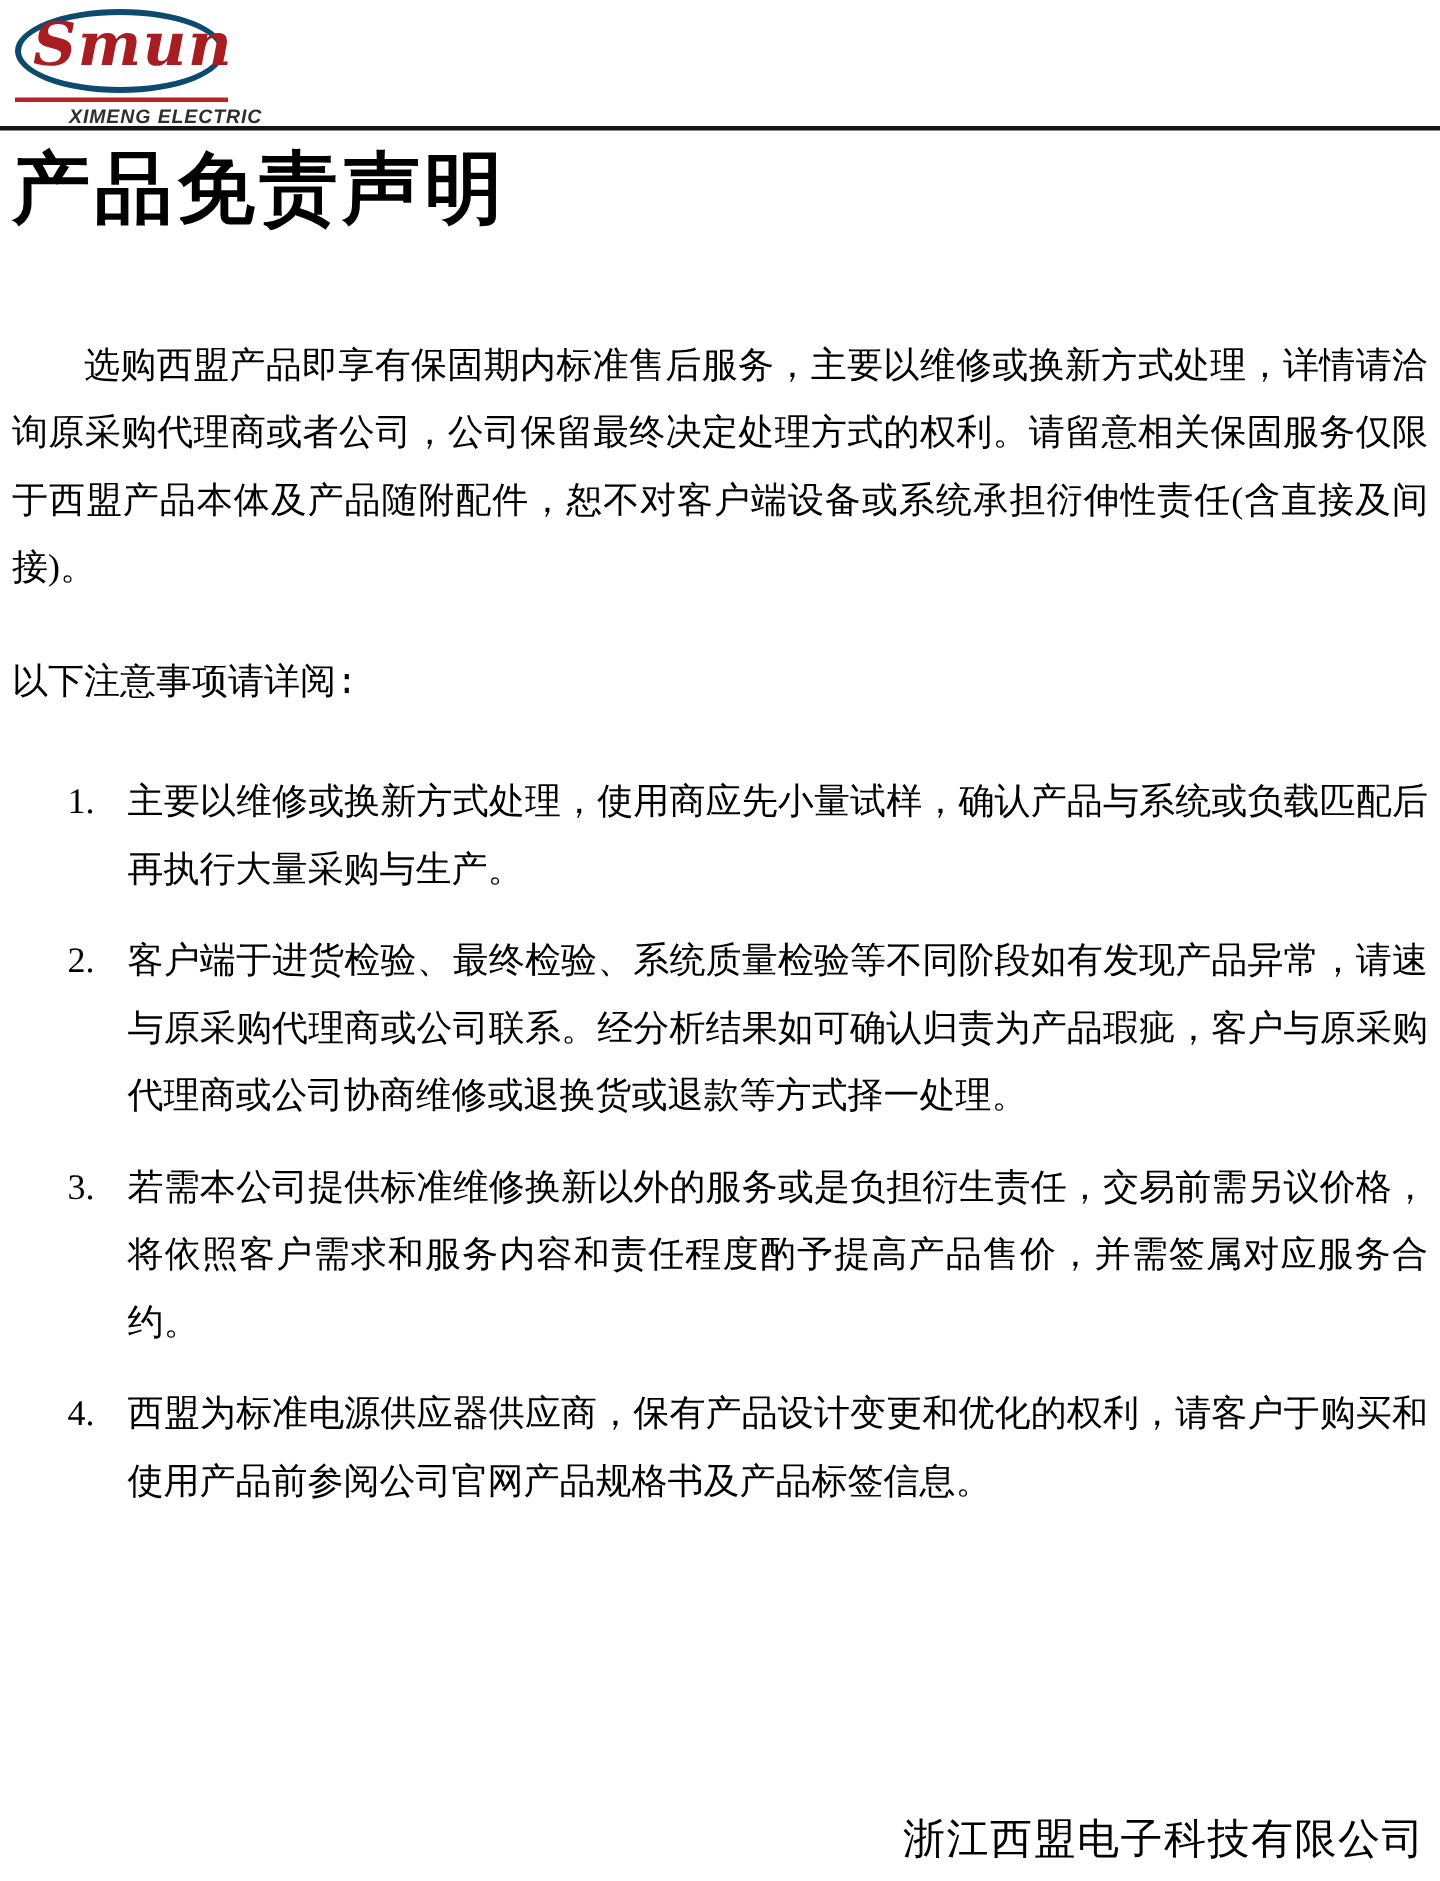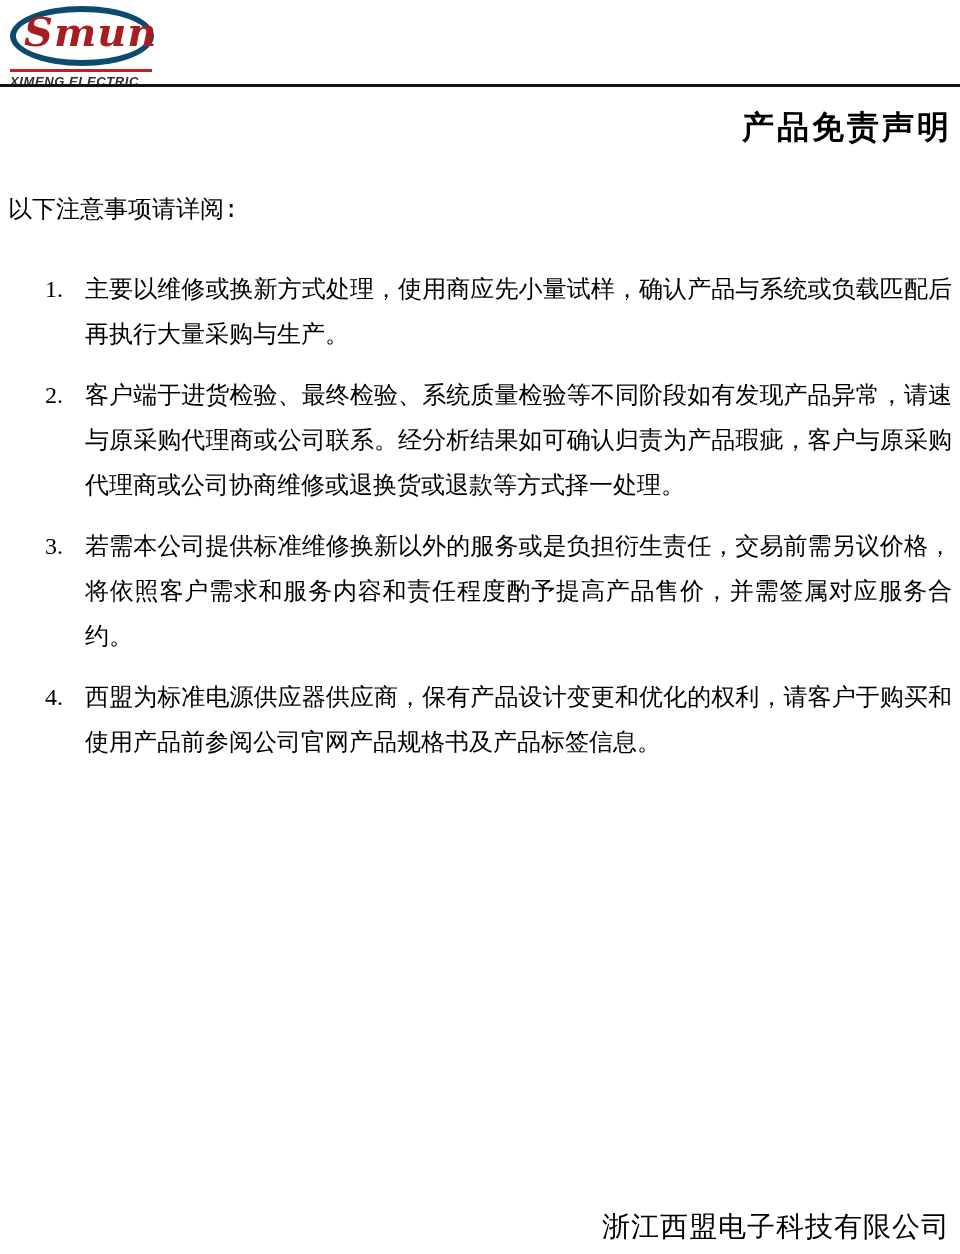--- a/index.html
+++ b/index.html
@@ -17,21 +17,21 @@
   .logo {
     position: absolute;
     top: 6px;
     left: 10px;
     width: 160px;
   }
   .logo-oval {
     position: relative;
     width: 132px;
     height: 48px;
-    border: 6px solid #0c4a6e;
+    border: 4px solid #0c4a6e;
     border-radius: 50%;
   }
   .logo-word {
     position: absolute;
     top: -8px;
     left: 8px;
     font-family: "DejaVu Serif", "Liberation Serif", serif;
     font-style: italic;
     font-weight: bold;
     font-size: 40px;
@@ -48,42 +48,43 @@
   }
   .logo-sub {
     margin-top: 2px;
     font-family: "Liberation Sans", sans-serif;
     font-style: italic;
     font-weight: bold;
     font-size: 13px;
     letter-spacing: 0.6px;
     color: #2e2e2e;
     white-space: nowrap;
+    margin-left: 36px;
   }
 
   
   .rule {
     position: absolute;
     top: 84px;
     left: 0;
     width: 960px;
     height: 3px;
     background: #141414;
   }
 
   
   .content {
     position: absolute;
     top: 98px;
     left: 8px;
     right: 8px;
   }
   .doc-title {
-    text-align: right;
-    font-size: 32px;
+    text-align: left;
+    font-size: 52px;
     font-weight: bold;
     letter-spacing: 3px;
     line-height: 58px;
     margin: 0;
   }
   .intro {
     margin: 66px 0 0 0;
     font-size: 24px;
     line-height: 45px;
     text-align: justify;
@@ -137,20 +138,21 @@
     </div>
     <div class="logo-bar"></div>
     <div class="logo-sub">XIMENG ELECTRIC</div>
   </div>
 
   <div class="rule"></div>
 
   <div class="content">
     <h1 class="doc-title">产品免责声明</h1>
 
+    <p class="intro">选购西盟产品即享有保固期内标准售后服务，主要以维修或换新方式处理，详情请洽询原采购代理商或者公司，公司保留最终决定处理方式的权利。请留意相关保固服务仅限于西盟产品本体及产品随附配件，恕不对客户端设备或系统承担衍伸性责任(含直接及间接)。</p>
 
     <p class="notice">以下注意事项请详阅:</p>
 
     <div class="dlist">
       <div class="ditem">
         <span class="dnum">1.</span>
         <span class="dtext">主要以维修或换新方式处理，使用商应先小量试样，确认产品与系统或负载匹配后再执行大量采购与生产。</span>
       </div>
       <div class="ditem">
         <span class="dnum">2.</span>

